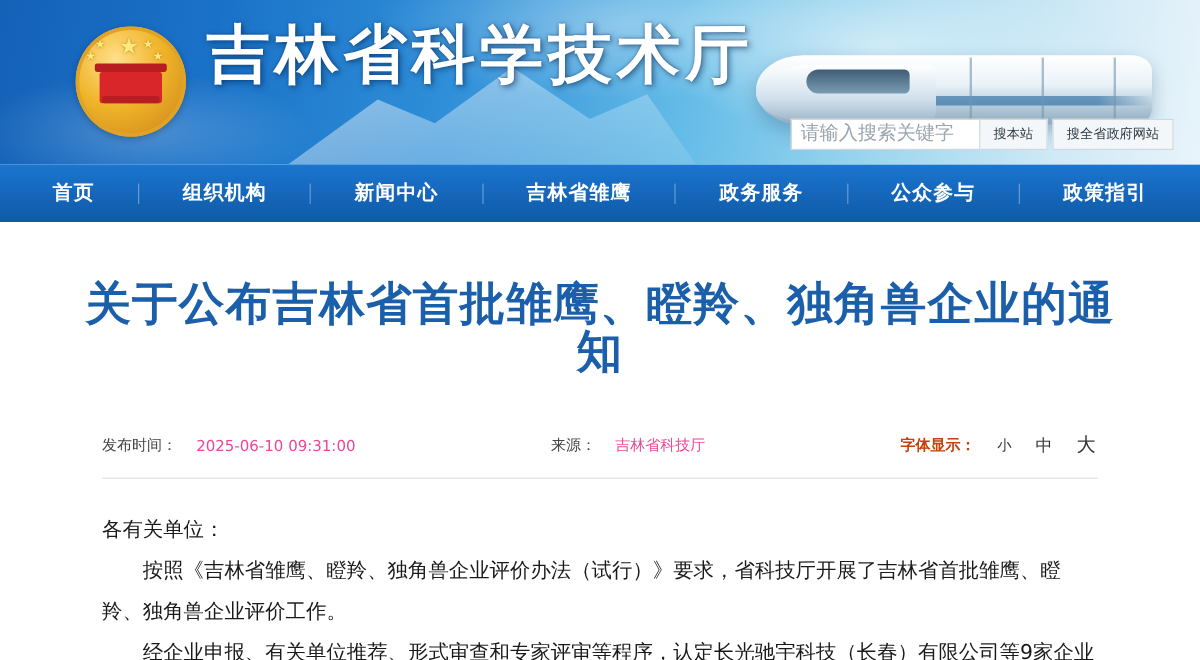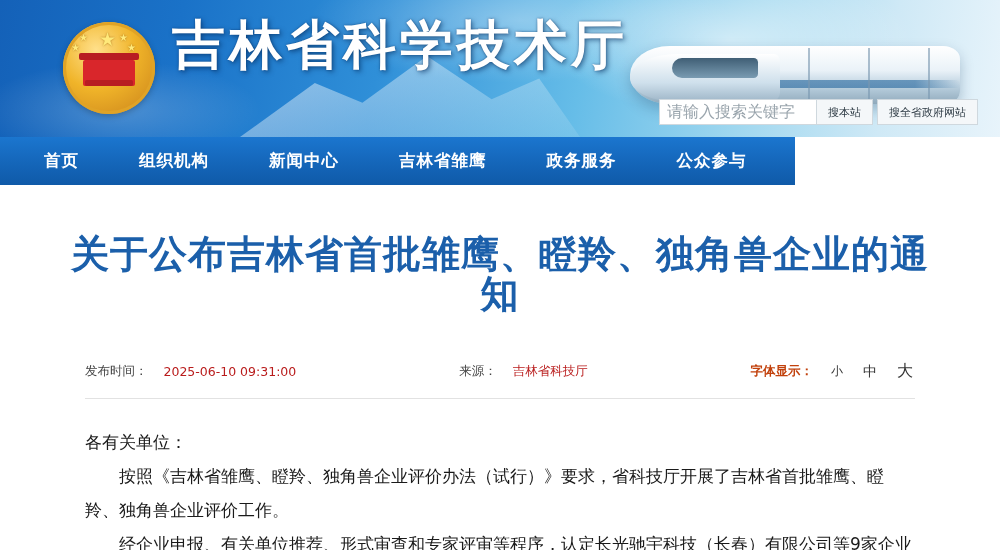--- a/index.html
+++ b/index.html
@@ -180,21 +180,21 @@
     white-space: nowrap;
     font-family: "Liberation Sans", sans-serif;
   }
   .search-btn.gov {
     border-left: 1px solid #cfd8de;
     margin-left: 4px;
   }
 
   
   .nav {
-    width: 795px;
+    width: 1000px;
     height: 48px;
     background: linear-gradient(180deg, #1b76cf 0%, #1567bb 50%, #0f5aa8 100%);
     display: flex;
     align-items: center;
     justify-content: space-between;
     padding: 0 30px;
     box-sizing: border-box;
     gap: 16px;
   }
   .nav-item {
@@ -235,21 +235,21 @@
     margin: 44px auto 0;
     width: 830px;
     display: flex;
     align-items: center;
     justify-content: space-between;
     font-size: 12.5px;
     color: #555;
     font-family: "DejaVu Sans", "Liberation Sans", sans-serif;
   }
   .meta .lbl { color: #444; }
-  .meta .val { color: #b91c1c; }
+  .meta .val { color: #ec4899; }
   .meta-left, .meta-mid, .meta-right { display: flex; align-items: center; gap: 16px; }
   .meta-right .lbl { font-weight: bold; color: #c2410c; }
   .fs-opt {
     cursor: pointer;
     color: #333;
     padding: 0 2px;
   }
   .fs-opt.small { font-size: 12px; }
   .fs-opt.mid { font-size: 14px; }
   .fs-opt.big { font-size: 16px; }

